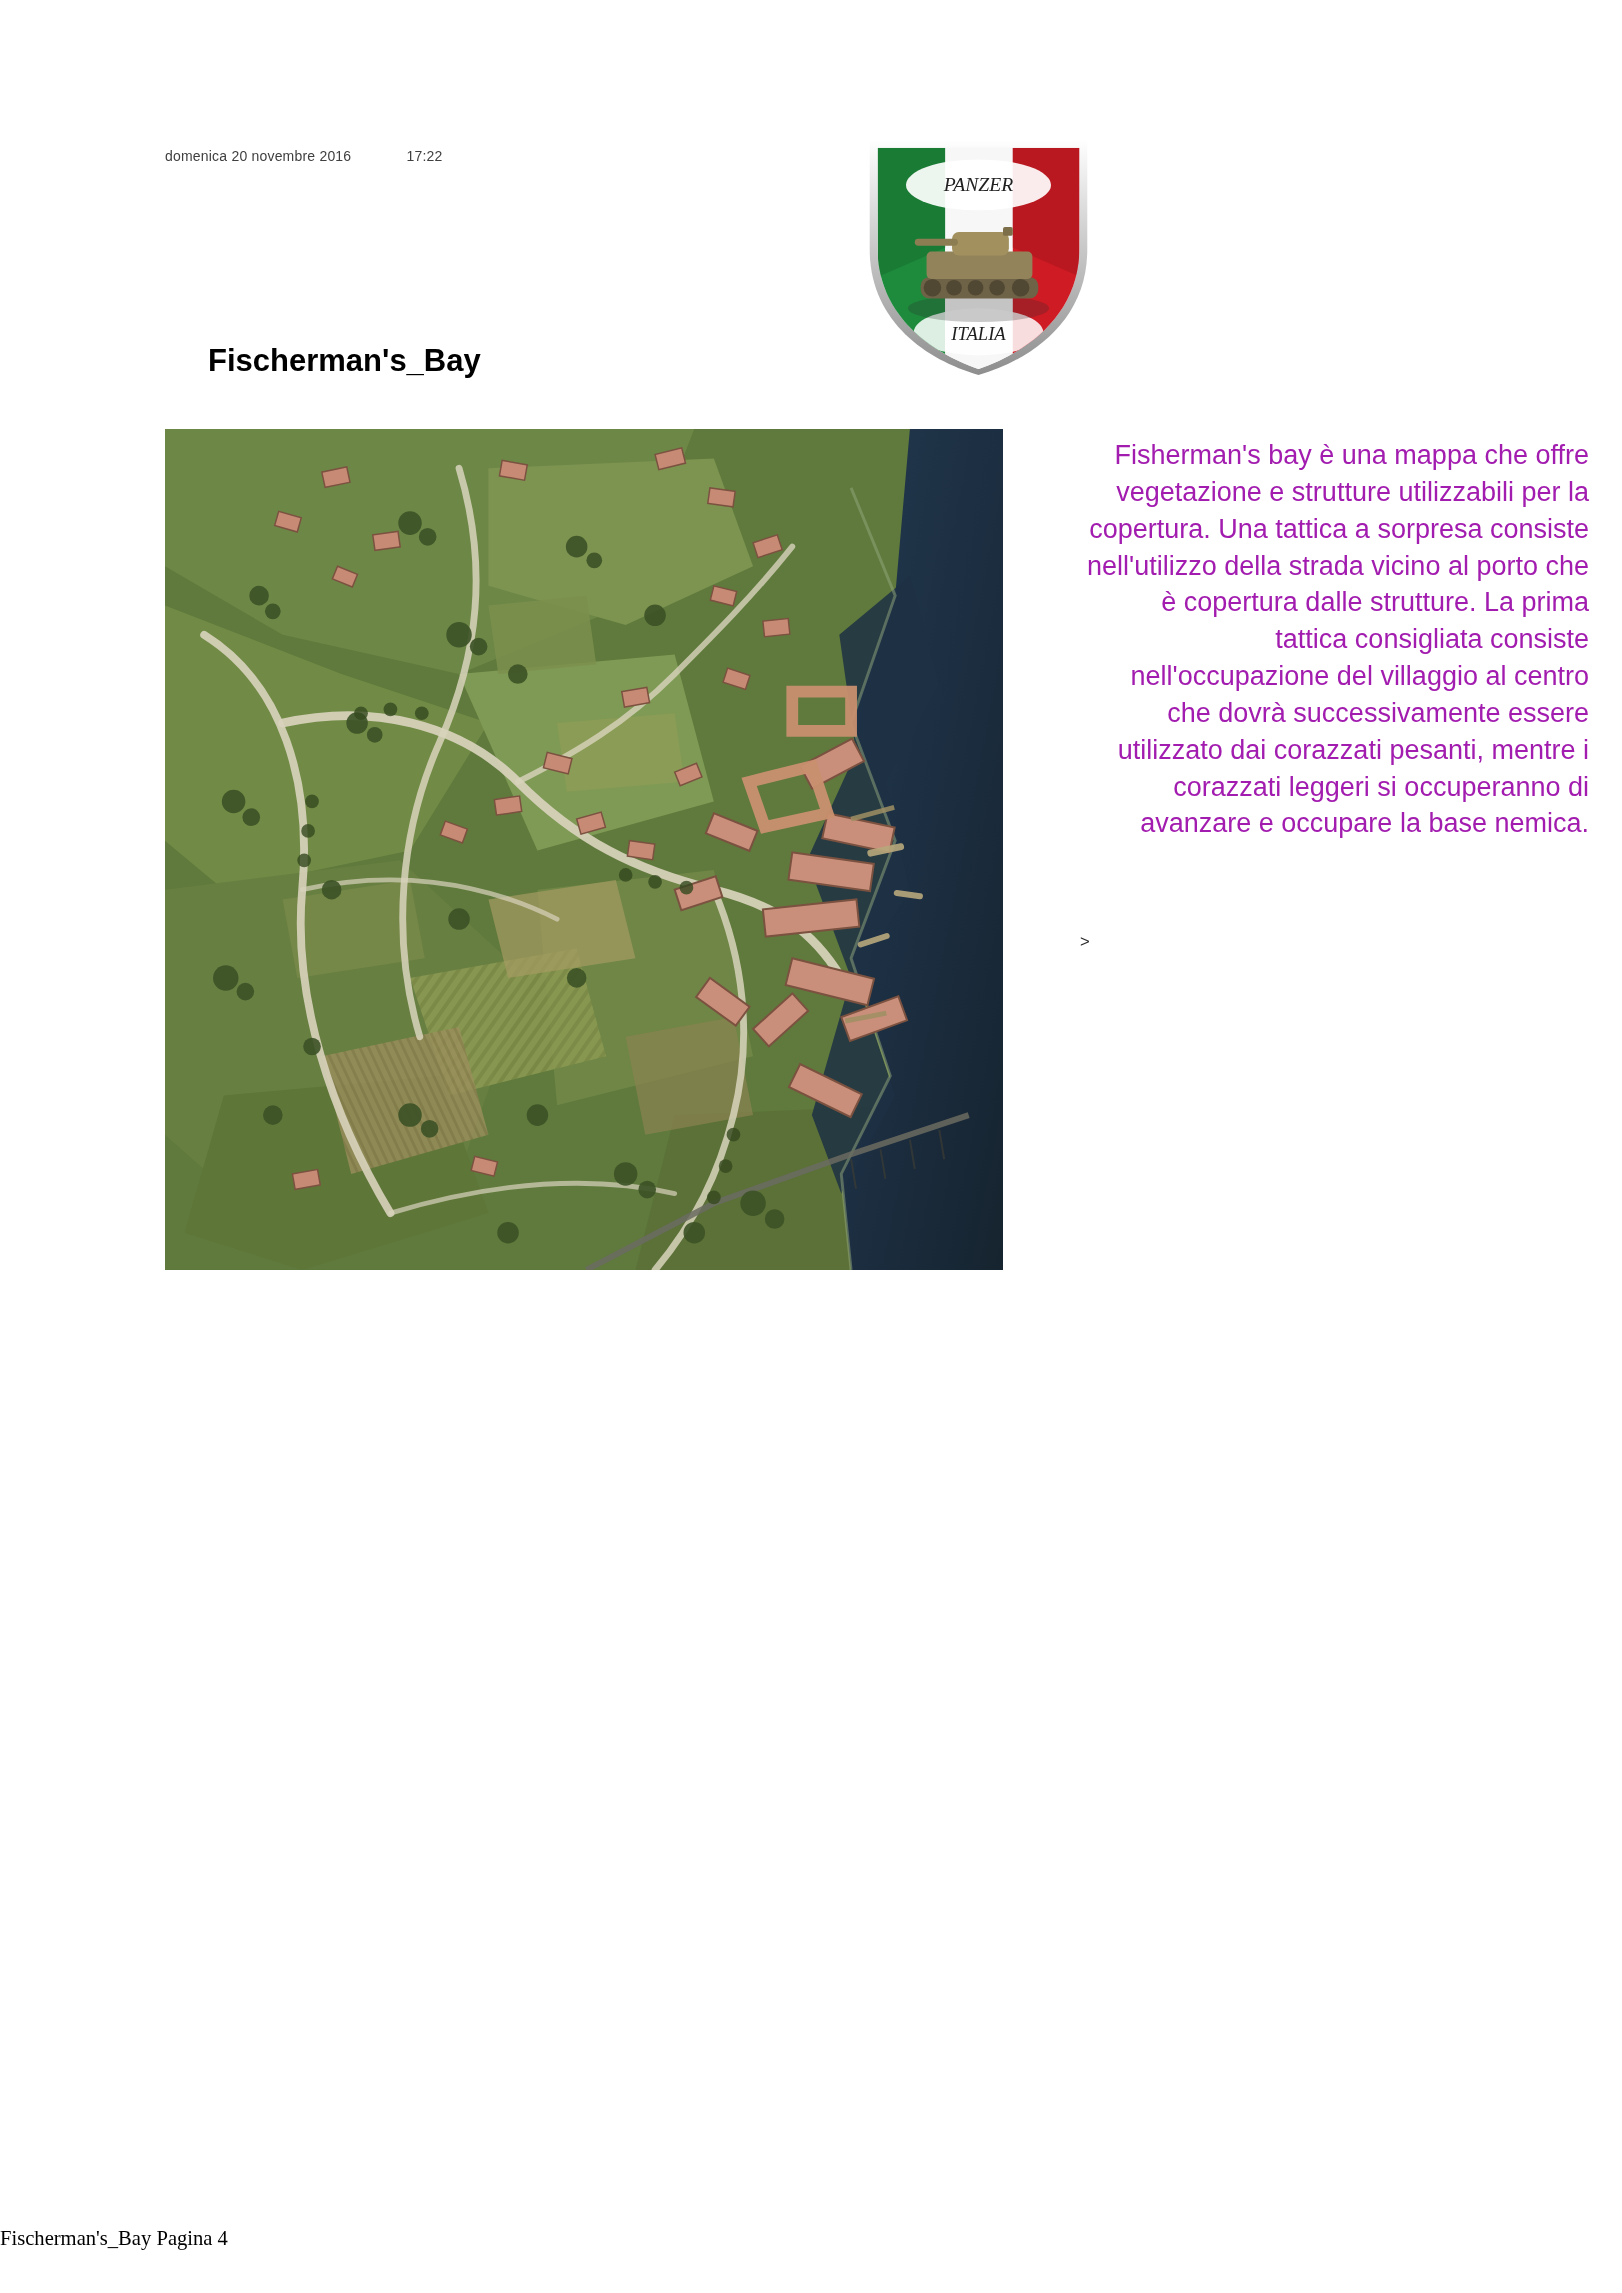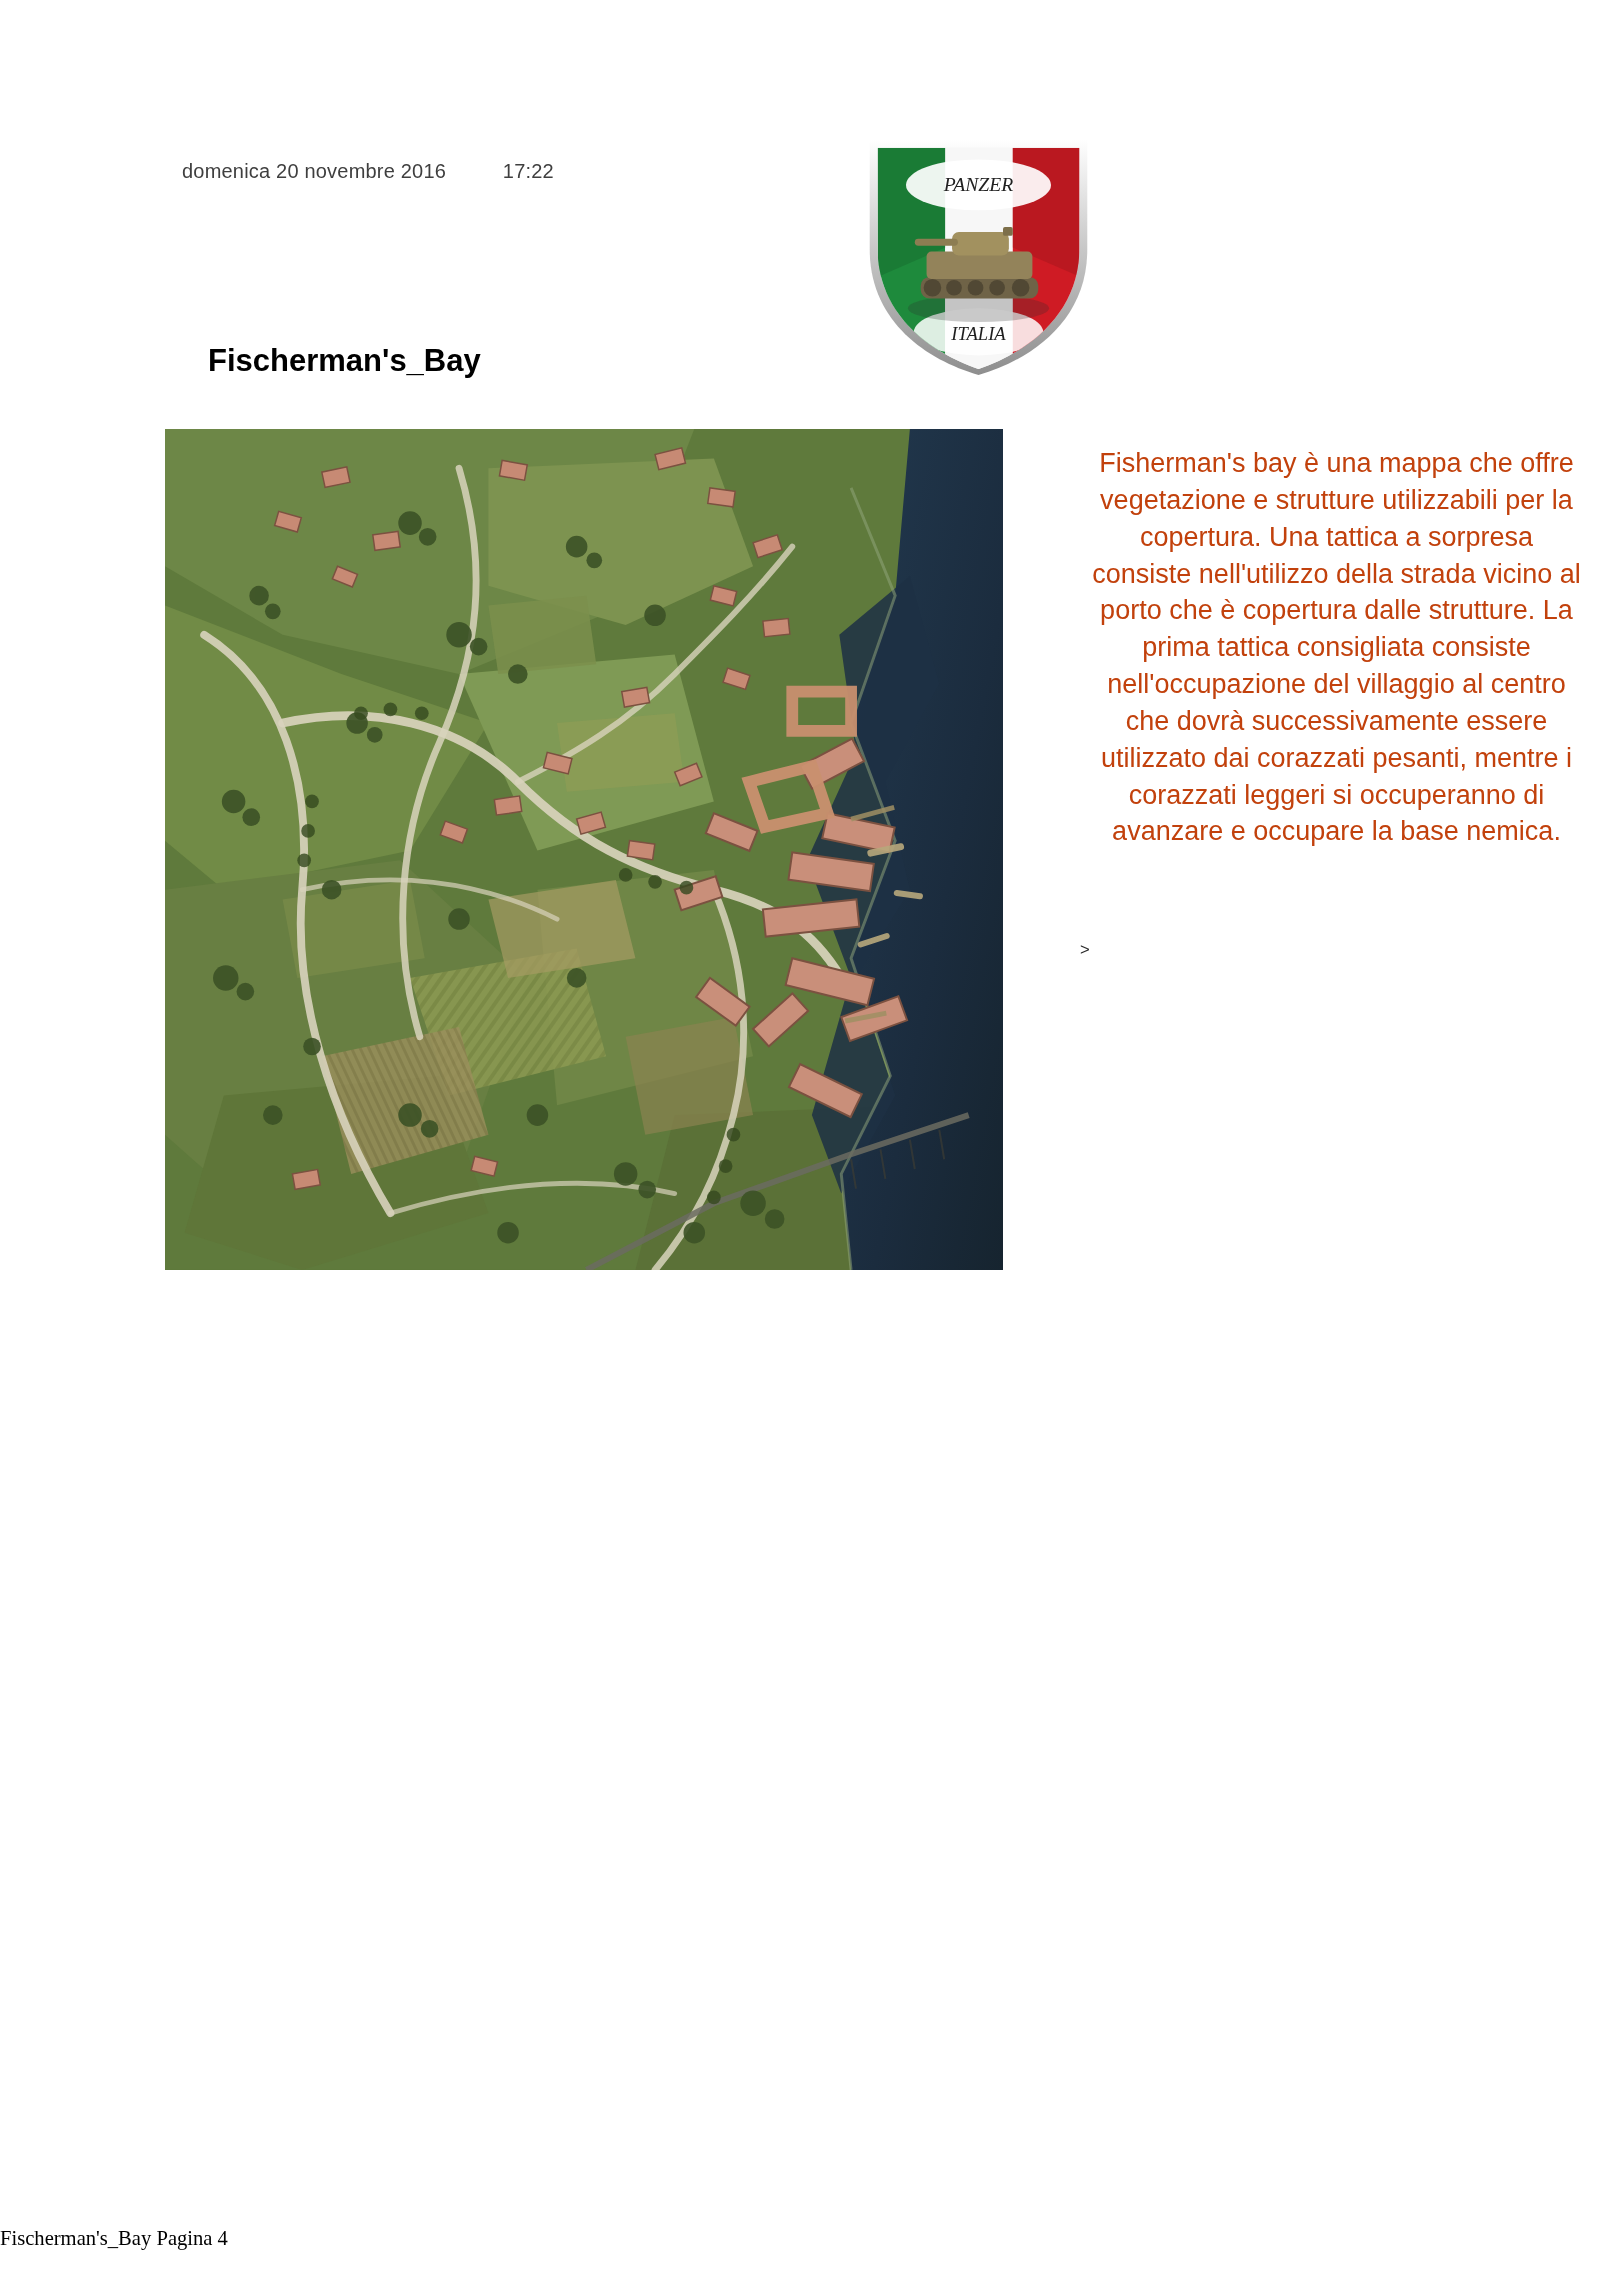--- a/index.html
+++ b/index.html
@@ -13,26 +13,25 @@
     position: relative;
     font-family: "Liberation Sans", sans-serif;
     color: #000000;
     overflow: hidden;
   }
 
   
   .meta-line {
     position: absolute;
     left: 165px;
-    top: 160px;
-    font-size: 20px;
+    top: 148px;
+    font-size: 14px;
     color: #3f3f3f;
     letter-spacing: 0.2px;
     white-space: nowrap;
-    margin-left: 17px;
   }
   .meta-date { display: inline-block; }
   .meta-time { display: inline-block; margin-left: 51px; }
 
   
   .logo-wrap {
     position: absolute;
     left: 856px;
     top: 130px;
     width: 245px;
@@ -66,23 +65,23 @@
   
   .body-col {
     position: absolute;
     left: 1076px;
     top: 429px;
     width: 521px;
   }
   .body-text {
     font-size: 27px;
     line-height: 1.365;
-    color: #c2410c;
-    margin: 16px;
-    text-align: center;
+    color: #a21caf;
+    margin: 8px;
+    text-align: right;
   }
   .quote-marker {
     margin-top: 90px;
     font-size: 16.7px;
     color: #2b2b2b;
     padding-left: 3.9px;
   }
 
   
   .footer {

